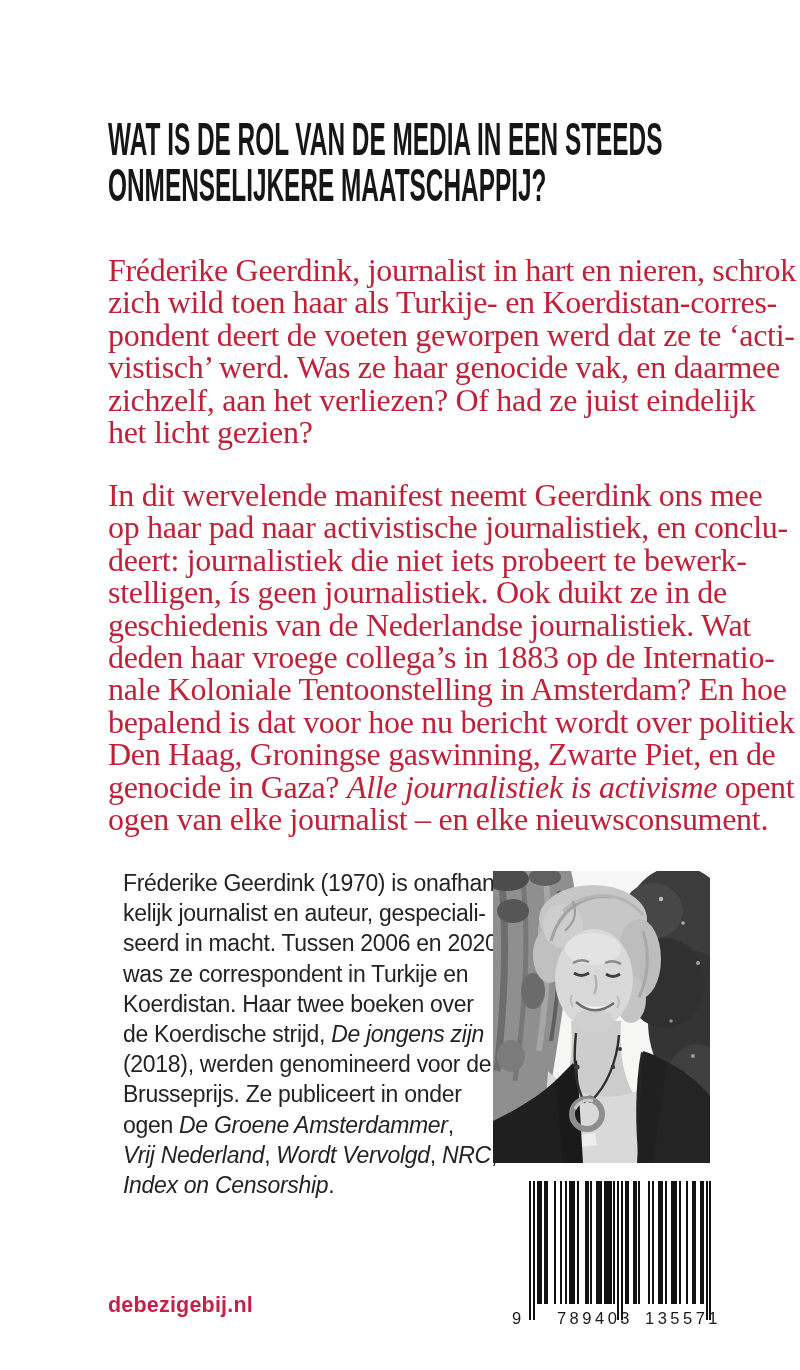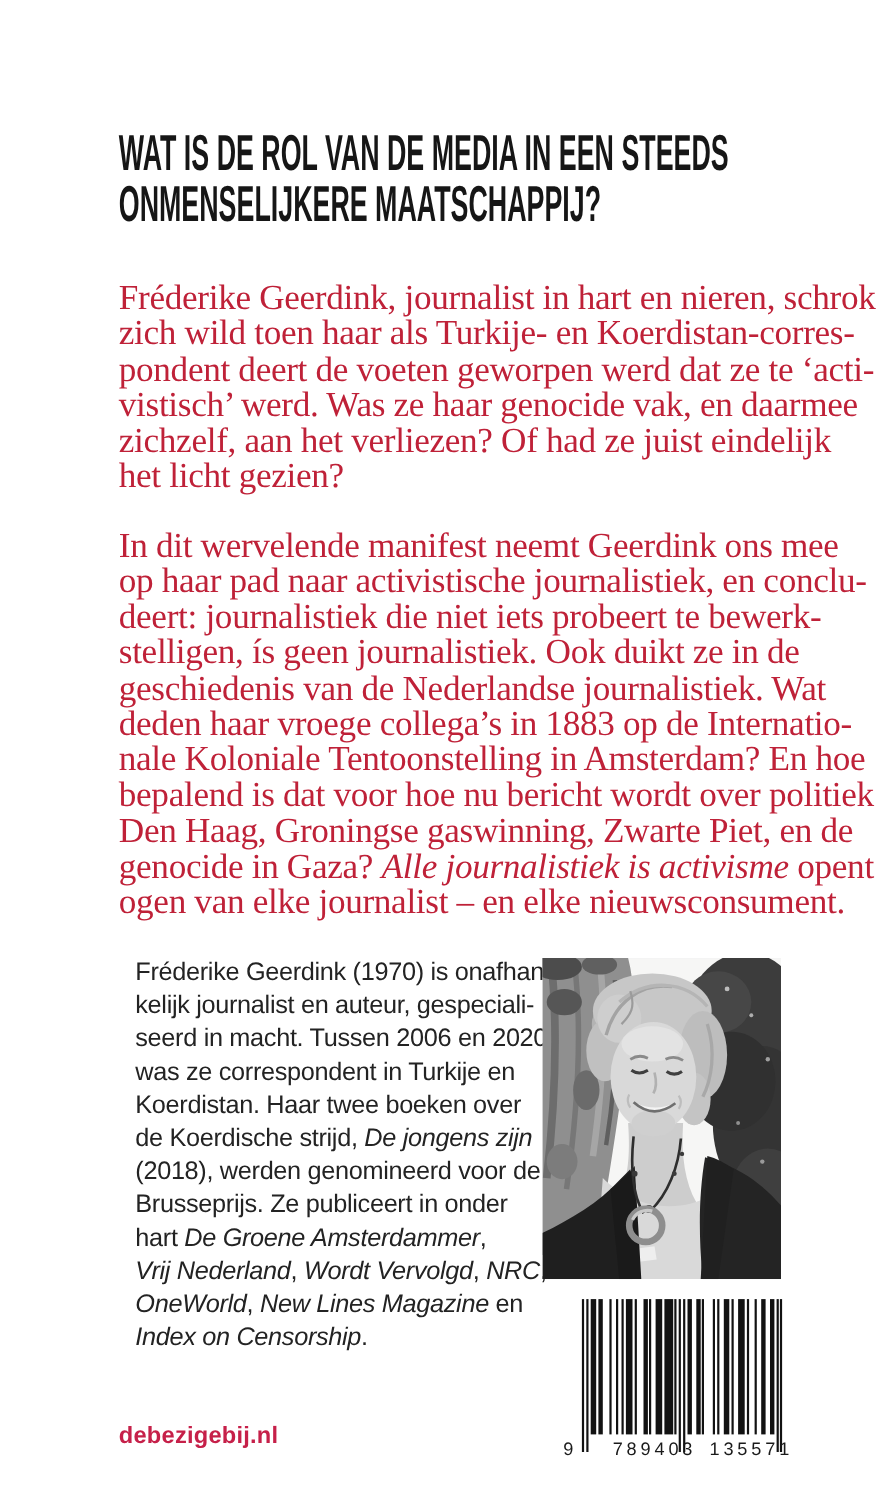--- a/index.html
+++ b/index.html
@@ -96,23 +96,22 @@
 
   <div class="bio">
       <div class="tline"><span>Fréderike Geerdink (1970) is onafhan-</span></div>
       <div class="tline"><span>kelijk journalist en auteur, gespeciali-</span></div>
       <div class="tline"><span>seerd in macht. Tussen 2006 en 2020</span></div>
       <div class="tline"><span>was ze correspondent in Turkije en</span></div>
       <div class="tline"><span>Koerdistan. Haar twee boeken over</span></div>
       <div class="tline"><span>de Koerdische strijd, </span><em>De jongens zijn</em></div>
       <div class="tline"><span>(2018), werden genomineerd voor de</span></div>
       <div class="tline"><span>Brusseprijs. Ze publiceert in onder</span></div>
-      <div class="tline"><span>hart </span><em>De Groene Amsterdammer</em><span>,</span></div>
+      <div class="tline"><span>ogen </span><em>De Groene Amsterdammer</em><span>,</span></div>
       <div class="tline"><em>Vrij Nederland</em><span>, </span><em>Wordt Vervolgd</em><span>, </span><em>NRC</em><span>,</span></div>
-      <div class="tline"><em>OneWorld</em><span>, </span><em>New Lines Magazine</em><span> en</span></div>
       <div class="tline"><em>Index on Censorship</em><span>.</span></div>
     </div>
 
   <div class="photo">
     <svg width="217" height="292" viewBox="0 0 217 292" aria-hidden="true">
 
       <rect width="217" height="292" fill="#f6f6f5"></rect>
 
       <g>
         <ellipse cx="185" cy="60" rx="55" ry="65" fill="#3c3c3c"></ellipse>

